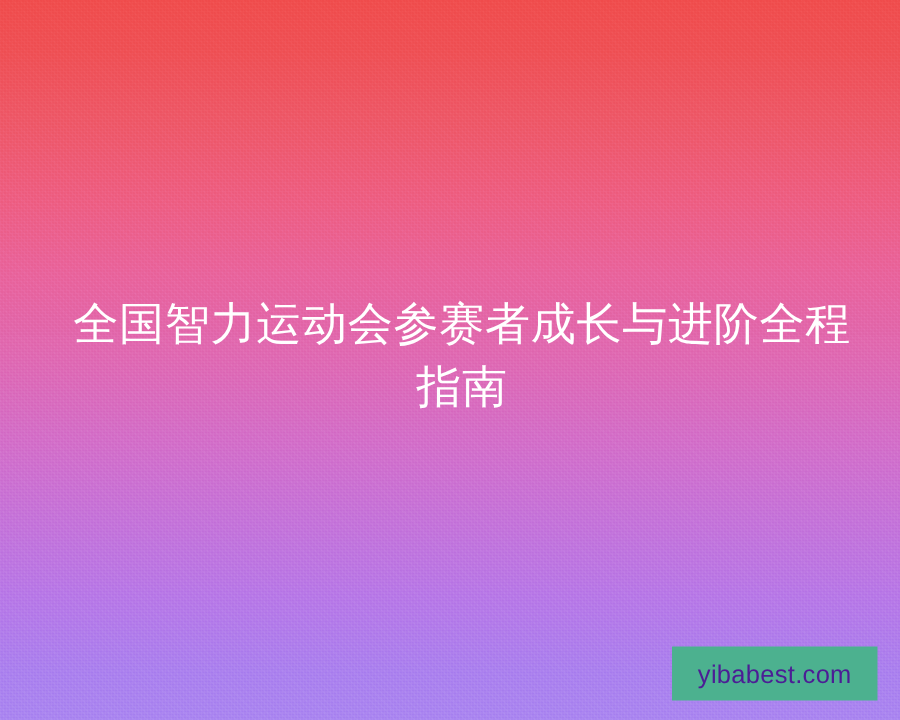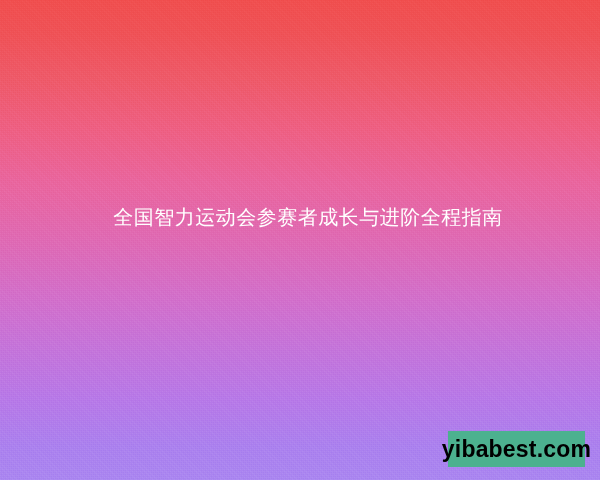--- a/index.html
+++ b/index.html
@@ -61,44 +61,44 @@
 
   #title {
     position: absolute;
     left: 16px;
     right: 0;
     top: 196px;
     padding: 0 30px;
     box-sizing: border-box;
     text-align: center;
     color: #ffffff;
-    font-size: 20px;
+    font-size: 30px;
     line-height: 42px;
     font-weight: 400;
     letter-spacing: .5px;
     white-space: pre-wrap;
     text-rendering: optimizeLegibility;
   }
 
   #watermark {
     position: absolute;
     left: 448px;
     top: 431px;
     width: 137px;
     height: 36px;
     background: #4cb18f;
     display: flex;
     align-items: center;
     justify-content: center;
   }
   #watermark .wm-text {
-    color: #000000;
-    font-size: 23px;
+    color: #4c1d95;
+    font-size: 17px;
     line-height: 17px;
-    font-weight: 700;
+    font-weight: 400;
     letter-spacing: .2px;
   }
 </style>
 </head>
 <body>
 
 <div id="poster">
 
   <div id="grain"></div>
   <div id="grain2"></div>

